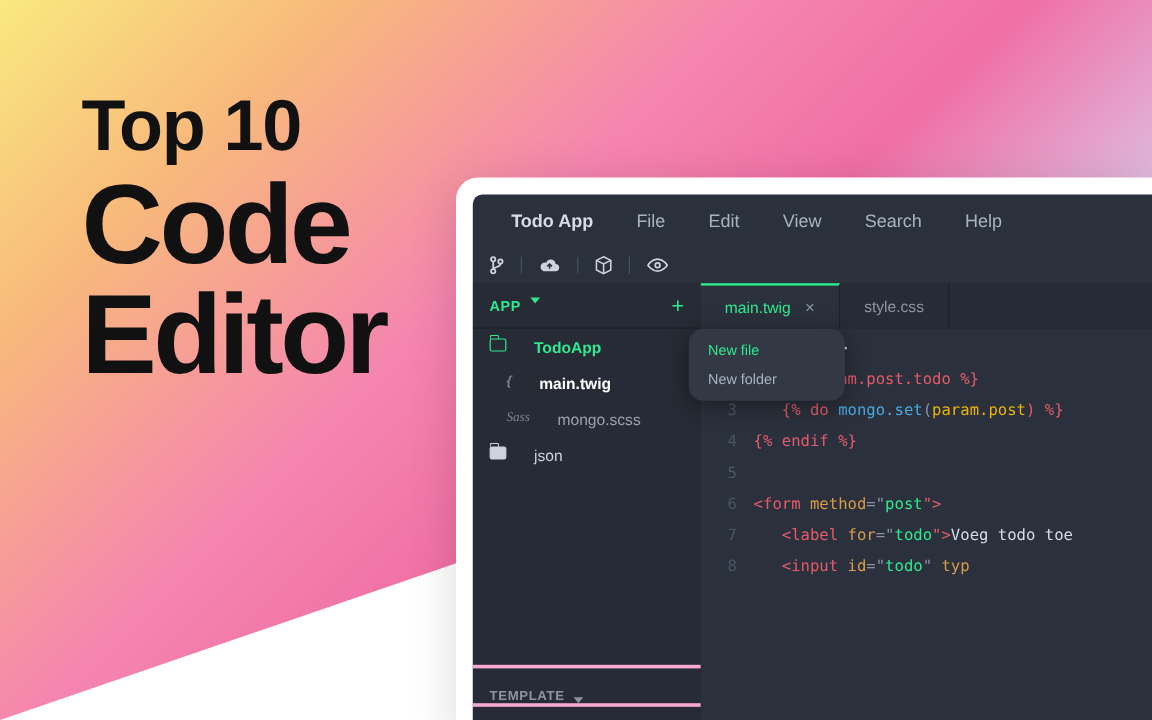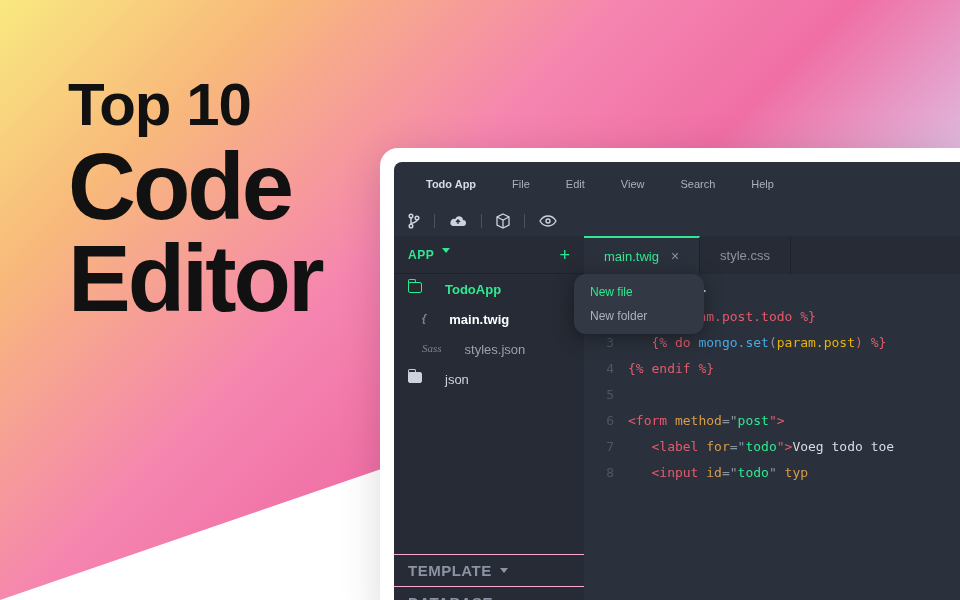--- a/index.html
+++ b/index.html
@@ -5,39 +5,39 @@
 *{margin:0;padding:0;box-sizing:border-box}
 body{width:960px;height:600px;overflow:hidden;font-family:-apple-system,BlinkMacSystemFont,"Segoe UI",Arial,sans-serif;position:relative;background:#fff}
 .bg{position:absolute;inset:0;background:linear-gradient(135deg,#f9e980 0%,#f8b97b 18%,#f585b0 40%,#f06fa5 55%,#d8d8f5 78%)}
 .bg::after{content:"";position:absolute;right:0;bottom:0;width:0;height:0;border-left:960px solid transparent;border-bottom:330px solid #fff}
 .hero{position:absolute;left:68px;top:70px;color:#111}
 .hero-line1{font-size:60px;font-weight:700;letter-spacing:-1px;margin-bottom:2px}
 .hero-line2{font-size:94px;font-weight:900;letter-spacing:-3px;line-height:.98}
 .editor-wrap{position:absolute;right:-10px;top:148px;width:590px;height:470px;background:#fff;border-radius:18px 0 0 0;box-shadow:0 8px 40px rgba(0,0,0,.15);overflow:hidden}
 .editor{position:absolute;left:14px;top:14px;right:0;bottom:0;background:#2b313c;border-radius:8px 0 0 0;overflow:hidden;color:#aab2bf;font-size:13px}
 .menubar{display:flex;align-items:center;height:44px;padding:0 14px;gap:0}
-.menu-btn{padding:0 18px;color:#aab2bf;cursor:pointer;font-size:11px}
+.menu-btn{padding:0 18px;color:#aab2bf;cursor:pointer;font-size:15px}
 .menu-btn.app{font-weight:600;color:#d6dde8}
 .toolbar{display:flex;align-items:center;height:30px;padding:0 14px;gap:14px}
 .tool-icon{color:#cdd3dc;display:flex;align-items:center}
 .sep{width:1px;height:14px;background:#4a5160}
 .body{display:flex;height:calc(100% - 74px)}
 .sidebar{width:190px;background:#262b35;display:flex;flex-direction:column;position:relative}
 .sb-header{display:flex;align-items:center;justify-content:space-between;height:38px;padding:0 14px;border-bottom:1px solid #1e222a}
 .proj-sel{display:flex;align-items:flex-start;gap:8px;color:#2ee98f;font-weight:700;font-size:12px;letter-spacing:.5px}
 .caret-dn{width:0;height:0;border-left:4px solid transparent;border-right:4px solid transparent;border-top:5px solid #2ee98f}
 .plus{color:#2ee98f;font-size:18px;font-weight:400;line-height:1}
 .tree{padding:8px 0;flex:1}
 .tree-row{display:flex;height:30px;padding:0 14px;gap:23px;color:#9aa2b0;font-size:13px}
 .tree-row.d1{padding-left:28px}
 .tree-row.active{color:#fff;font-weight:600}
 .folder-icon{width:14px;height:11px;border:1.5px solid currentColor;border-radius:2px;position:relative}
 .folder-icon::before{content:"";position:absolute;top:-4px;left:-1.5px;width:6px;height:3px;border:1.5px solid currentColor;border-bottom:none;border-radius:2px 2px 0 0}
 .file-ic{font-size:11px;color:#7b8494;font-style:italic}
-.sb-sec{height:32px;display:flex;align-items:center;padding:0 14px;gap:8px;color:#8c94a3;font-size:15px;font-weight:700;letter-spacing:.5px;border-top:1px solid #f9a8d4}
+.sb-sec{height:32px;display:flex;align-items:flex-end;padding:0 14px;gap:8px;color:#8c94a3;font-size:11px;font-weight:700;letter-spacing:.5px;border-top:3px solid #f9a8d4}
 .sb-sec .caret-dn{border-top-color:#8c94a3}
 .main{flex:1;display:flex;flex-direction:column;position:relative}
 .tabs{display:flex;height:38px;background:#262b35}
 .tab{display:flex;align-items:center;padding:0 20px;gap:12px;font-size:13px;color:#8c94a3;border-right:1px solid #1e222a}
 .tab.active{background:#2b313c;color:#2ee98f;border-top:2px solid #2ee98f;padding-top:0}
 .tab-x{font-size:14px;color:#8c94a3}
 .code{flex:1;background:#2b313c;font-family:"SF Mono",Menlo,Consolas,monospace;font-size:13px;line-height:26px;padding-top:4px}
 .cl{display:flex}
 .gut{width:44px;text-align:right;padding-right:14px;color:#4e5665;user-select:none}
 .ln{white-space:pre}
@@ -121,21 +121,21 @@
           <div class="tree-row" style="color:#2ee98f;font-weight:600">
             <span class="folder-icon"></span>
             <span>TodoApp</span>
           </div>
           <div class="tree-row d1 active">
             <span class="file-ic">{</span>
             <span>main.twig</span>
           </div>
           <div class="tree-row d1">
             <span class="file-ic" style="font-family:cursive">Sass</span>
-            <span>styles.json</span>
+            <span>mongo.scss</span>
           </div>
           <div class="tree-row" style="color:#cdd3dc">
             <span class="folder-icon" style="background:currentColor"></span>
             <span>json</span>
           </div>
         </div>
         <div class="sb-sec">
           <span>TEMPLATE</span>
           <span class="caret-dn"></span>
         </div>

